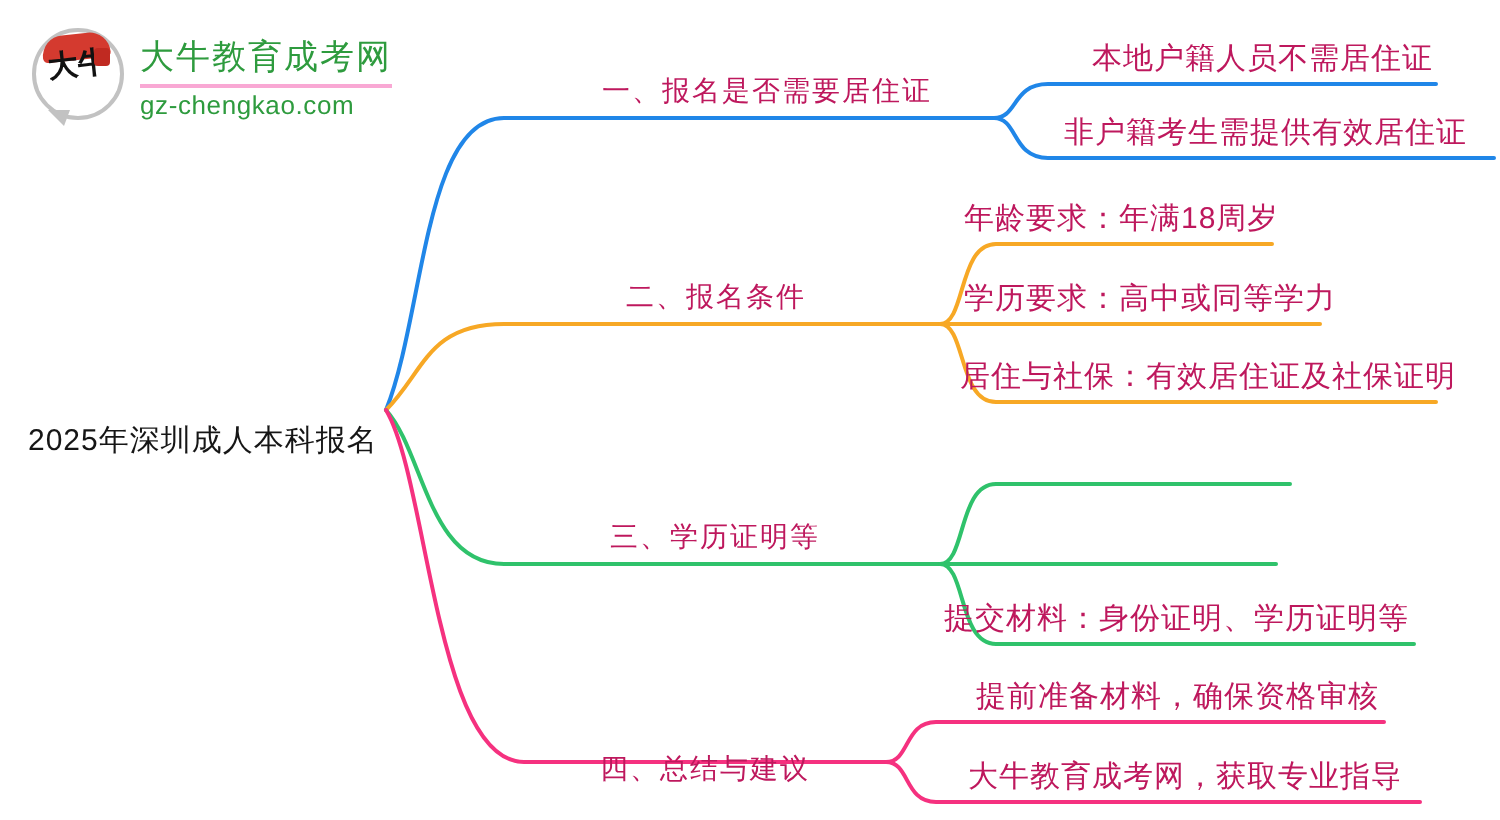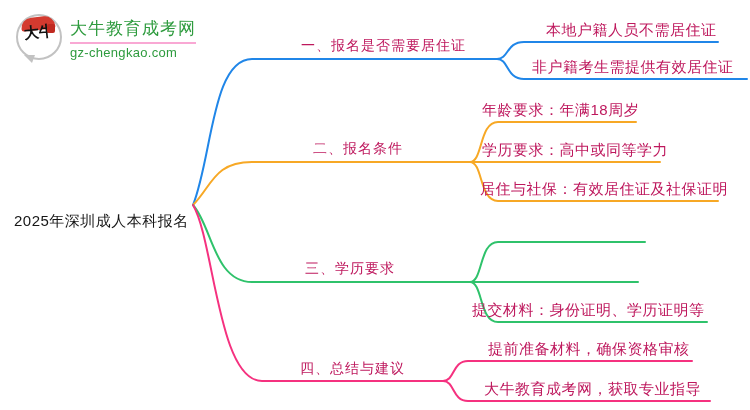--- a/index.html
+++ b/index.html
@@ -82,22 +82,22 @@
       <path d="M193 205 C 214 240, 218 381, 262 381 L 443 381" stroke="#f5317f"></path>
       <path d="M443 381 C 455 381, 452 361, 468 361 L 692 361" stroke="#f5317f"></path>
       <path d="M443 381 C 455 381, 452 401, 468 401 L 710 401" stroke="#f5317f"></path>
     </g>
   </svg>
 
   <div class="lbl central" style="left:14px;top:196px;margin-top:16px;">2025年深圳成人本科报名</div>
 
   <div class="lbl branch" style="left:301px;top:37px;">一、报名是否需要居住证</div>
   <div class="lbl branch" style="left:313px;top:140px;">二、报名条件</div>
-  <div class="lbl branch" style="left:305px;top:260px;">三、学历要求</div>
-  <div class="lbl branch" style="left:300px;top:360px;">四、总结与建议</div>
+  <div class="lbl branch" style="left:305px;top:260px;">三、学历证明等</div>
+  <div class="lbl branch" style="left:300px;top:376px;">四、总结与建议</div>
 
   <div class="lbl child" style="left:546px;top:21px;">本地户籍人员不需居住证</div>
   <div class="lbl child" style="left:532px;top:58px;">非户籍考生需提供有效居住证</div>
 
   <div class="lbl child" style="left:482px;top:101px;">年龄要求：年满18周岁</div>
   <div class="lbl child" style="left:482px;top:141px;">学历要求：高中或同等学力</div>
   <div class="lbl child" style="left:480px;top:180px;">居住与社保：有效居住证及社保证明</div>
 
   <div class="lbl child" style="left:472px;top:301px;">提交材料：身份证明、学历证明等</div>
 

